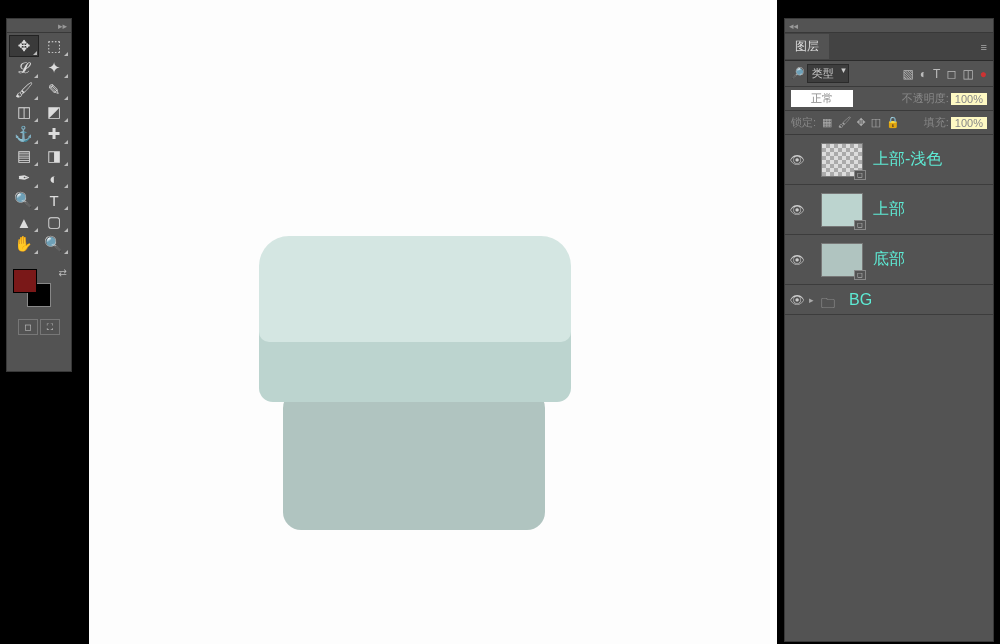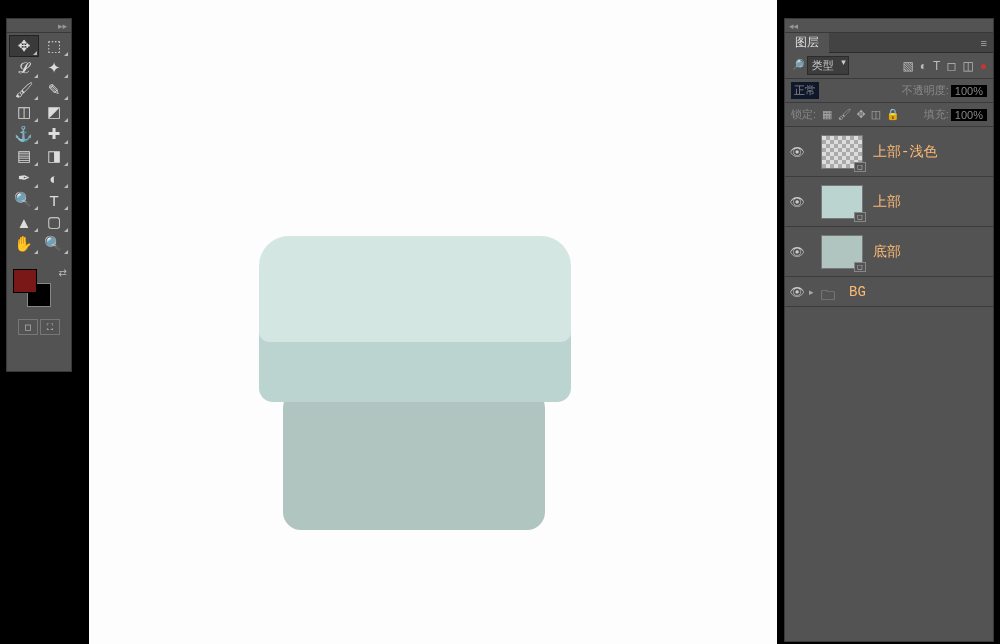--- a/index.html
+++ b/index.html
@@ -154,21 +154,21 @@
   display: flex;
   flex-direction: column;
 }
 .panel-header {
   height: 14px;
   background: #535353;
   border-bottom: 1px solid #383838;
   position: relative;
 }
 .panel-tabs {
-  height: 20px;
+  height: 28px;
   display: flex;
   align-items: center;
   background: #434343;
   border-bottom: 1px solid #2b2b2b;
 }
 .panel-tab {
   padding: 4px 10px;
   font-size: 12px;
   color: #ddd;
   background: #535353;
@@ -216,33 +216,33 @@
   height: 24px;
   display: flex;
   align-items: center;
   gap: 6px;
   padding: 0 6px;
   border-bottom: 1px solid #3a3a3a;
   font-size: 11px;
   color: #888;
 }
 .blend-mode {
-  background: #0f172a;
-  padding: 1px 3px;
+  background: #ffffff;
+  padding: 1px 20px;
 }
 .blend-row .right, .lock-row .right {
   margin-left: auto;
   display: flex;
   align-items: center;
   gap: 2px;
   text-align: right;
 }
 .lock-icons { display:flex; gap:5px; color:#aaa; font-size:11px;}
 .pct {
-  background: #000000;
+  background: #fef9c3;
   padding: 0 4px;
 }
 
 
 .layers {
   flex: 1;
   overflow: hidden;
 }
 .layer {
   display: flex;
@@ -286,23 +286,22 @@
   line-height: 8px;
   text-align: center;
 }
 .folder-thumb {
   width: 18px; height: 14px;
   color: #bbb;
   font-size: 14px;
 }
 .layer-name {
   margin-left: 10px;
-  font-size: 14px;
-  color: #fdba74;
-  font-family: Liberation Mono, monospace;
+  font-size: 16px;
+  color: #5eead4;
 }
 </style>
 </head>
 <body>
 
 <div class="toolbox">
   <div class="toolbox-header">
     <span class="collapse-arrows">▸▸</span>
   </div>
   <div class="tool-grid">

